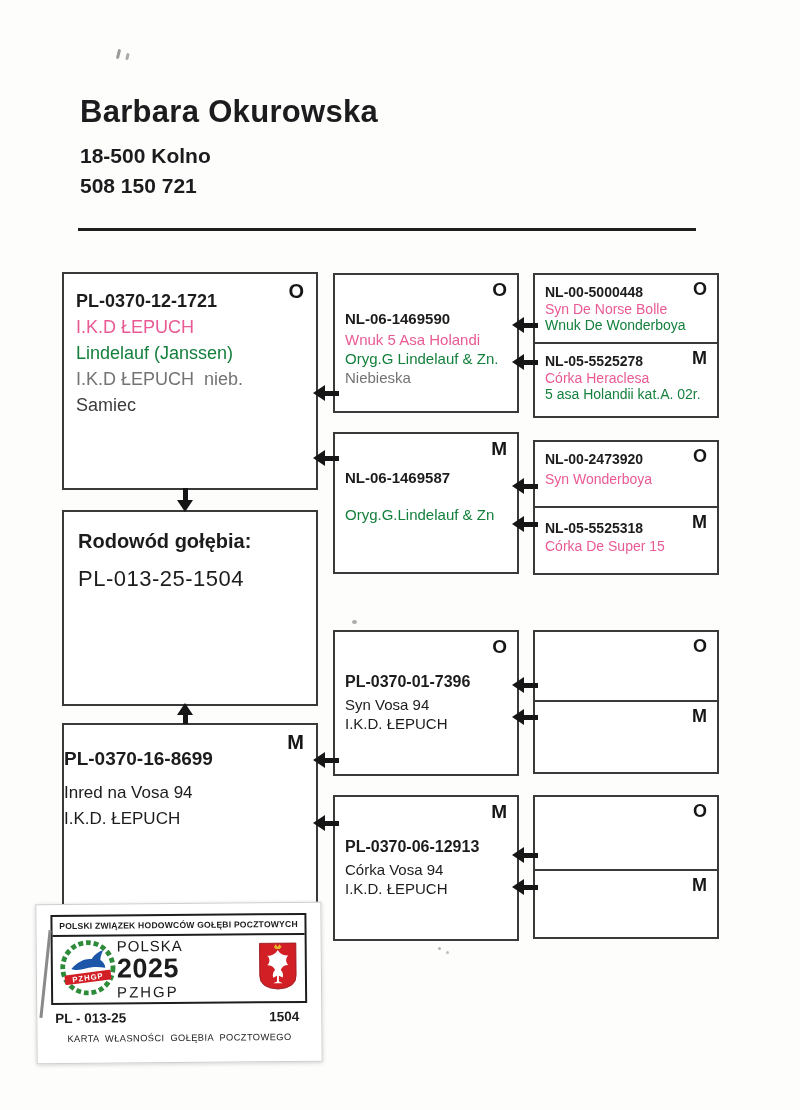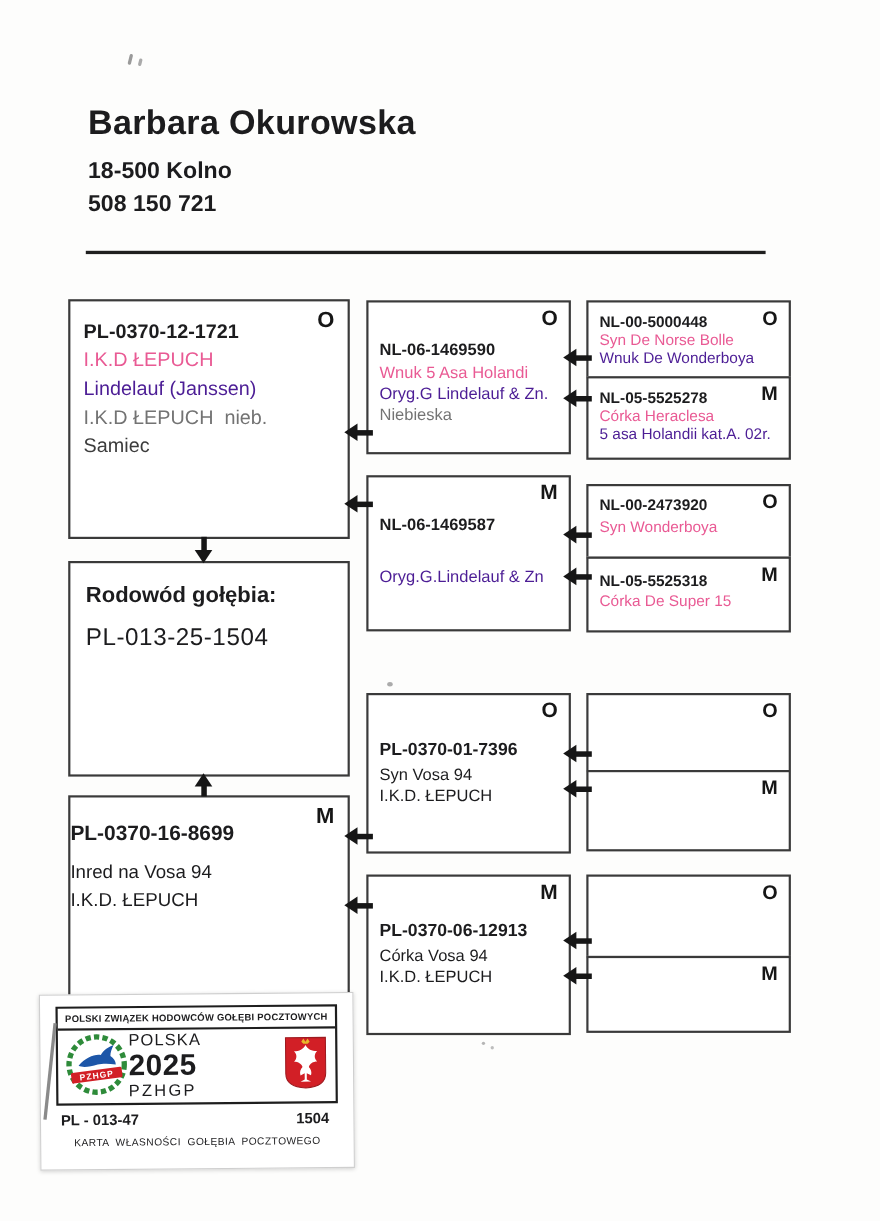--- a/index.html
+++ b/index.html
@@ -12,21 +12,21 @@
   .rule{position:absolute;left:78px;top:228px;width:618px;height:3px;background:#1f1f1f}
 
   
   .pbox{position:absolute;border:2px solid #3a3a3a;background:#fff}
   .sex{position:absolute;top:4px;right:10px;font-weight:700;font-size:19px;color:#161616}
   .sex.lg{font-size:20px;top:6px;right:12px}
   .sex.sm{font-size:18px}
   .ln{white-space:pre}
   .b{font-weight:700}
   .pink{color:#e95a94}
-  .blue{color:#4c1d95}
+  .blue{color:#15803d}
   .green{color:#737373}
   .gray{color:#3c3c3c}
   .fs18{font-size:18px;line-height:26px}
   .fs17{font-size:17px;line-height:26px}
   .fs16{font-size:16px;line-height:20px}
   .fs15{font-size:15px;line-height:19px}
   .fs14{font-size:14px;line-height:16.5px}
   .fs19{font-size:19px;line-height:24px}
   .subj-label{font-size:20px;font-weight:700}
   .subj-ring{font-size:22px;font-weight:400;letter-spacing:.5px;margin-top:13px}
@@ -101,21 +101,21 @@
     <div class="ln fs15 pink" style="margin-top:2px">Wnuk 5 Asa Holandi</div>
     <div class="ln fs15 blue">Oryg.G Lindelauf &amp; Zn.</div>
     <div class="ln fs15 green">Niebieska</div>
   </div>
 </div>
 
 <div class="pbox" style="left:333px;top:432px;width:186px;height:142px">
   <span class="sex">M</span>
   <div style="padding:34px 10px 0">
     <div class="ln fs15 b">NL-06-1469587</div>
-    <div class="ln fs15 blue" style="margin-top:28px">Oryg.G.Lindelauf &amp; Zn</div>
+    <div class="ln fs15 blue" style="margin-top:18px">Oryg.G.Lindelauf &amp; Zn</div>
   </div>
 </div>
 
 <div class="pbox" style="left:333px;top:630px;width:186px;height:146px">
   <span class="sex">O</span>
   <div style="padding:40px 10px 0">
     <div class="ln fs16 b">PL-0370-01-7396</div>
     <div class="ln fs15" style="margin-top:3px">Syn Vosa 94</div>
     <div class="ln fs15">I.K.D. ŁEPUCH</div>
   </div>
@@ -213,21 +213,21 @@
       <span>
         <svg viewBox="0 0 44 52" width="42" height="50">
           <path d="M3 2 H41 V36 Q41 49 22 50 Q3 49 3 36 Z" fill="#d21f26" stroke="#9d1b20" stroke-width="1"></path>
           <path d="M22 9 C20 13 16 15 11 15 C14 18 14 22 11 25 C15 25 18 27 19 30 C17 32 16 35 17 38 L21 36 L21 42 L17 44 L27 44 L23 42 L23 36 L27 38 C28 35 27 32 25 30 C26 27 29 25 33 25 C30 22 30 18 33 15 C28 15 24 13 22 9 Z" fill="#fff"></path>
           <path d="M18 6 L20 3 L22 6 L24 3 L26 6 L24 8 L20 8 Z" fill="#e8b62a"></path>
         </svg>
       </span>
     </div>
   </div>
   <div class="card-row">
-    <span>PL - 013-47</span>
+    <span>PL - 013-25</span>
     <span>1504</span>
   </div>
   <div class="card-cap">KARTA  WŁASNOŚCI  GOŁĘBIA  POCZTOWEGO</div>
 </div>
 
 <div class="artifact" style="left:117px;top:49px;width:3px;height:10px;border-radius:2px;transform:rotate(14deg)"></div>
 <div class="artifact" style="left:126px;top:53px;width:2.5px;height:7px;border-radius:2px;transform:rotate(14deg);background:#aaa"></div>
 <div class="artifact" style="left:352px;top:620px;width:5px;height:4px;border-radius:50%;background:#ababab"></div>
 <div class="artifact" style="left:438px;top:947px;width:3px;height:3px;border-radius:50%;background:#b5b5b5"></div>
 <div class="artifact" style="left:446px;top:951px;width:3px;height:3px;border-radius:50%;background:#bdbdbd"></div>

